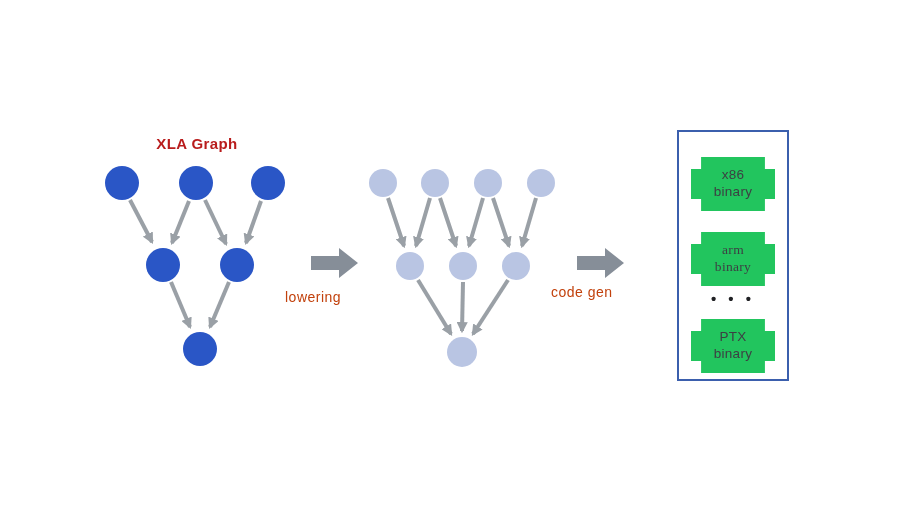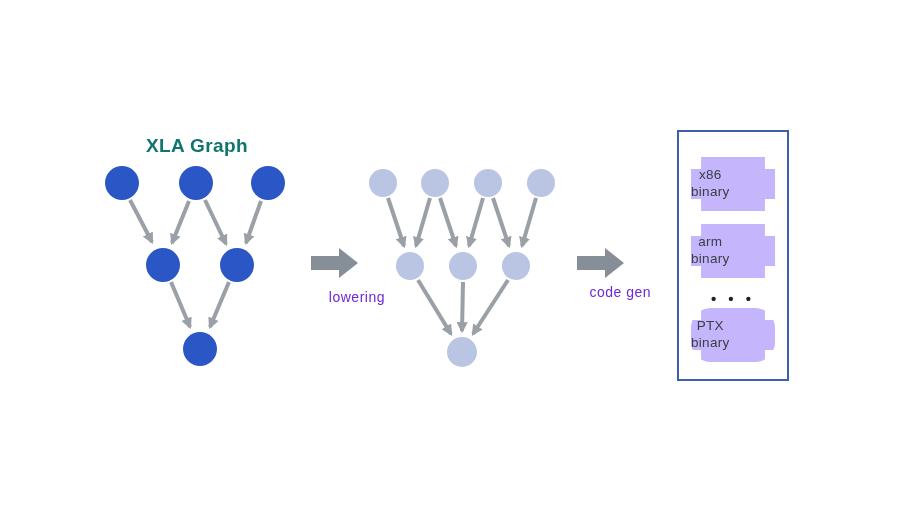--- a/index.html
+++ b/index.html
@@ -11,35 +11,35 @@
   .canvas{position:absolute;inset:0;width:900px;height:507px;}
   svg.bg{position:absolute;left:0;top:0;}
 
   .edge{stroke:#9aa0a6;stroke-width:4;fill:none;}
   .node-blue{fill:#2a56c6;}
   .node-light{fill:#b9c5e3;}
   .block-arrow{fill:#868e98;}
 
   .graph-title{
     position:absolute;text-align:center;
-    color:#0f766e;font-size:19px;font-weight:700;letter-spacing:.4px;
+    color:#b91c1c;font-size:15px;font-weight:700;letter-spacing:.4px;
   }
   .trans-label{
-    position:absolute;text-align:right;
-    color:#6d28d9;font-size:14px;font-weight:500;letter-spacing:.5px;
+    position:absolute;text-align:left;
+    color:#c2410c;font-size:14px;font-weight:500;letter-spacing:.5px;
   }
   .out-box{
     position:absolute;left:677px;top:130px;width:112px;height:251px;
     border:2px solid #3b5fad;background:#ffffff;box-sizing:border-box;
   }
   .chip{
     position:absolute;left:12px;width:84px;height:54px;
-    background:#c4b5fd;
+    background:#22c55e;
     clip-path:polygon(12% 0,88% 0,88% 22%,100% 22%,100% 78%,88% 78%,88% 100%,12% 100%,12% 78%,0 78%,0 22%,12% 22%);
-    display:flex;align-items:center;justify-content:flex-start;
+    display:flex;align-items:center;justify-content:center;
   }
   .chip-label{
     color:#3c4043;font-size:13.5px;line-height:1.25;text-align:center;
     white-space:pre-line;letter-spacing:.3px;
   }
   .ellipsis{
     position:absolute;left:0;width:100%;text-align:center;
     color:#202124;font-size:15px;font-weight:700;letter-spacing:4px;
   }
 </style>
@@ -103,24 +103,24 @@
   <div class="graph-title" style="left:127px;top:135px;width:140px;">XLA Graph</div>
 
   <div class="trans-label" style="left:285px;top:289px;width:100px;">lowering</div>
   <div class="trans-label" style="left:551px;top:284px;width:100px;">code gen</div>
 
   <div class="out-box">
     <div class="chip" style="top:25px;">
       <span class="chip-label">x86
 binary</span>
     </div>
-    <div class="chip" style="top:92px;">
+    <div class="chip" style="top:100px;font-family:Liberation Serif, serif;">
       <span class="chip-label">arm
 binary</span>
     </div>
     <div class="ellipsis" style="top:158px;">• • •</div>
-    <div class="chip" style="top:176px;border-radius:20px;">
+    <div class="chip" style="top:187px;">
       <span class="chip-label">PTX
 binary</span>
     </div>
   </div>
 
 </div>
 
 </body></html>

